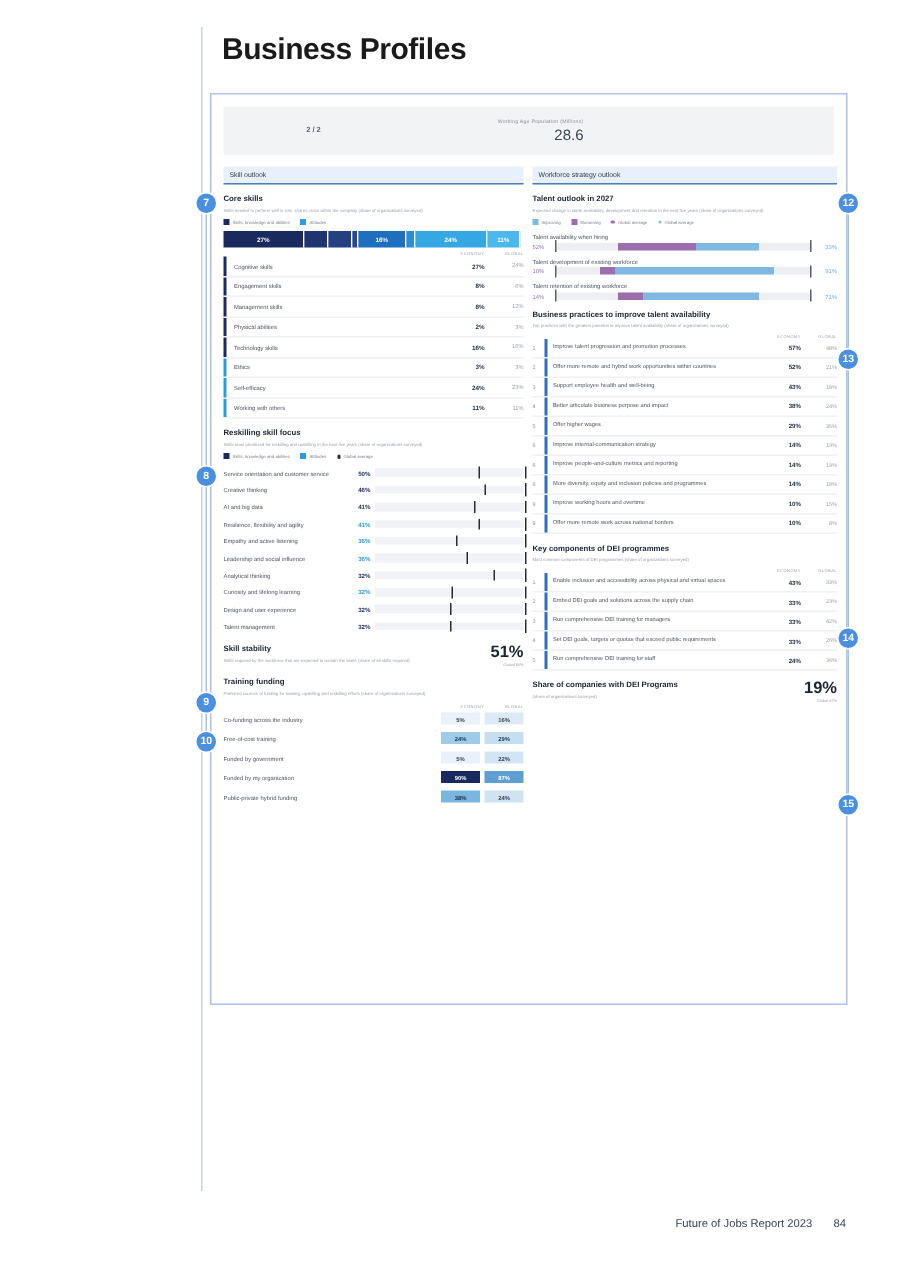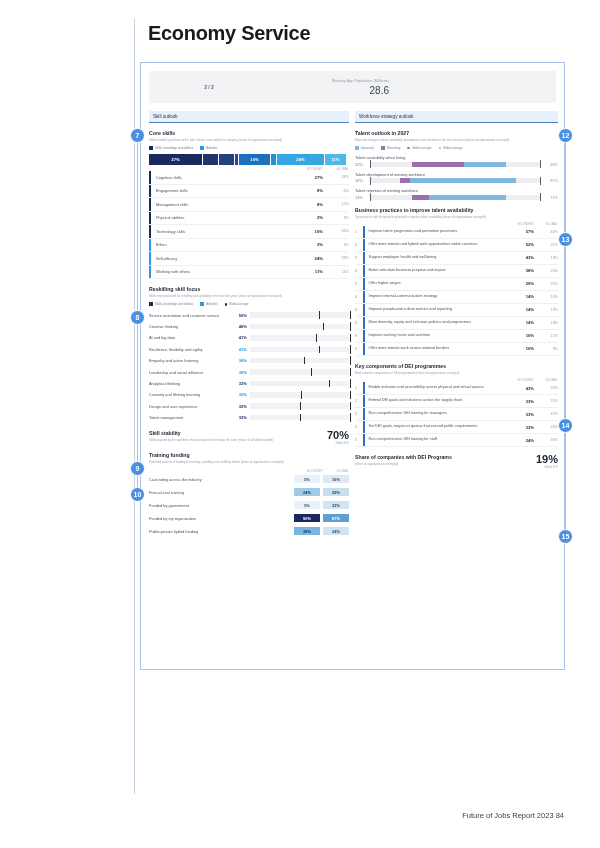--- a/index.html
+++ b/index.html
@@ -123,28 +123,28 @@
     background: #4a8fe0; color: #fff; font-size: 7px; font-weight: 700;
     display: flex; align-items: center; justify-content: center; z-index: 5;
     border: 1px solid #fff;
   }
   .vline { position: absolute; width: 1px; background: #9fc2ea; z-index: 1; }
 
   .footer {
     position: absolute; right: 36px; bottom: 28px;
     font-size: 7.5px; color: #3c4450;
   }
-  .footer .pg { }
+  .footer .pg { margin-left: 12px; }
 </style>
 </head>
 <body>
 
 <div class="page-rail"></div>
 
-<div class="page-title">Economy Service</div>
+<div class="page-title">Business Profiles</div>
 
 <div class="vline" style="left:137px; top:132px; height:365px;"></div>
 <div class="vline" style="left:565px; top:132px; height:405px;"></div>
 
 <div class="card">
 
   <div class="econ-head">
     <div class="econ-mid">2 / 2</div>
     <div class="econ-right">
       <div class="econ-lbl">Working Age Population (Millions)</div>
@@ -304,21 +304,21 @@
           </div>
         </div>
     </div>
 
     <div class="big-row">
       <div class="txt">
         <div class="sec-h">Skill stability</div>
         <div class="sec-sub">Skills required by the workforce that are expected to remain the same (share of all skills required)</div>
       </div>
       <div style="width:42px;">
-        <div class="big">70%</div>
+        <div class="big">51%</div>
         <div class="bigsub">Global 50%</div>
       </div>
     </div>
 
     <div class="sec">
       <div class="sec-h">Training funding</div>
       <div class="sec-sub">Preferred sources of funding for training, upskilling and reskilling efforts (share of organizations surveyed)</div>
       <div class="colheads" style="margin-top:5px;">
         <span style="width:29px;">ECONOMY</span>
         <span>GLOBAL</span>

